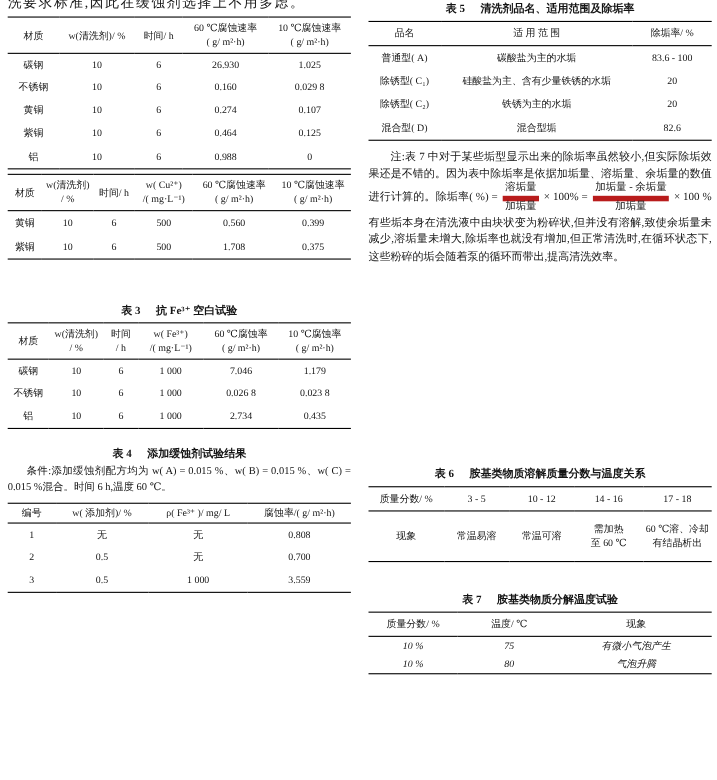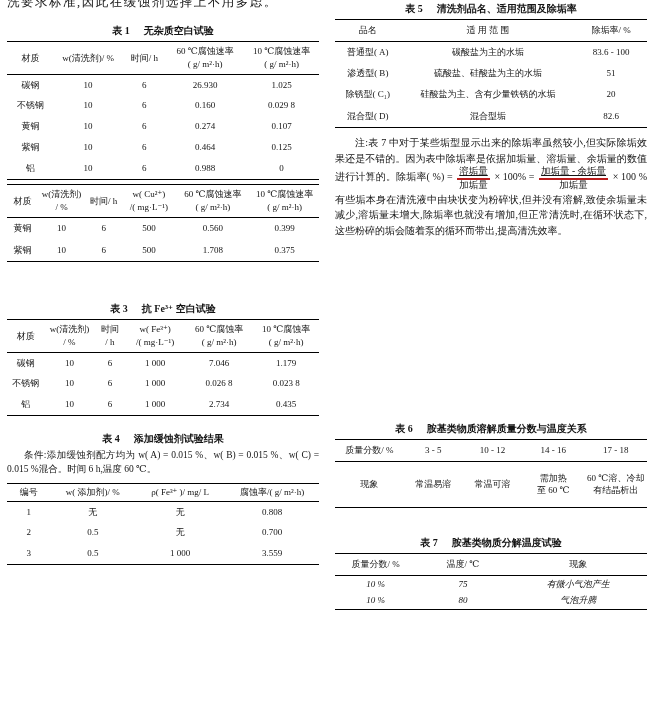--- a/index.html
+++ b/index.html
@@ -44,43 +44,40 @@
   .t4 th:nth-child(3){width:29%} .t4 th:nth-child(4){width:30%}
 
   .cap5 { margin-top:2px; }
   .t5 { margin-top:4px; }  .t5 tbody td { height:21.5px; }
   .t5 th { padding:4px 1px;text-align:center; }
   .t5 th:nth-child(1){width:21%} .t5 th:nth-child(2){width:56%} .t5 th:nth-child(3){width:23%}
 
   .note { margin-top:7px; font-size:10px; line-height:15.5px; text-align:justify; text-indent:2em; }
   .frac { display:inline-block; vertical-align:-0.85em; text-align:center;
     font-size:9.5px; line-height:1.25; margin:0 2px; text-indent:0; }
-  .frac .num { display:block; border-bottom:2px solid #b91c1c; padding:0 2px;text-decoration:underline; }
+  .frac .num { display:block; border-bottom:5px solid #b91c1c; padding:0 2px; }
   .frac .den { display:block; }
 
   .spacer6 { height:184px; }
   .t6 { margin-top:4px; }  .t6 tbody td { height:46px; }
   .t6 th { padding:4px 1px; }
   .t6 th:nth-child(1){width:22%} .t6 th:nth-child(2){width:19%} .t6 th:nth-child(3){width:19%}
   .t6 th:nth-child(4){width:20%} .t6 th:nth-child(5){width:20%}
 
   .cap7 { margin-top:28px; }
   .t7 { margin-top:4px; }  .t7 tbody td { height:17px;font-style:italic; }
   .t7 th { padding:4px 1px; }
   .t7 th:nth-child(1){width:26%} .t7 th:nth-child(2){width:30%} .t7 th:nth-child(3){width:44%}
 </style>
 </head>
 <body>
 
 <div class="col col-left">
   <div class="intro">洗要求标准,因此在缓蚀剂选择上不用多虑。</div>
 
-  <div class="caption" style="margin-top:13px">
-    <span class="lbl">表 1</span><span>无杂质空白试验</span>
-  </div>
   <table class="t1">
       <thead>
         <tr>
           <th>材质</th>
           <th>w(清洗剂)/ %</th>
           <th>时间/ h</th>
           <th>60 ℃腐蚀速率
 ( g/ m²·h)</th>
           <th>10 ℃腐蚀速率
 ( g/ m²·h)</th>
@@ -255,27 +252,27 @@
           <th>除垢率/ %</th>
         </tr>
       </thead>
       <tbody>
         <tr>
           <td>普通型( A)</td>
           <td>碳酸盐为主的水垢</td>
           <td>83.6 - 100</td>
         </tr>
         <tr>
-          <td>渗透型( B)</td>
-          <td>硫酸盐、硅酸盐为主的水垢</td>
-          <td>51</td>
-        </tr>
-        <tr>
           <td>除锈型( C₁)</td>
           <td>硅酸盐为主、含有少量铁锈的水垢</td>
+          <td>20</td>
+        </tr>
+        <tr>
+          <td>除锈型( C₂)</td>
+          <td>铁锈为主的水垢</td>
           <td>20</td>
         </tr>
         <tr>
           <td>混合型( D)</td>
           <td>混合型垢</td>
           <td>82.6</td>
         </tr>
       </tbody>
     </table>
 

